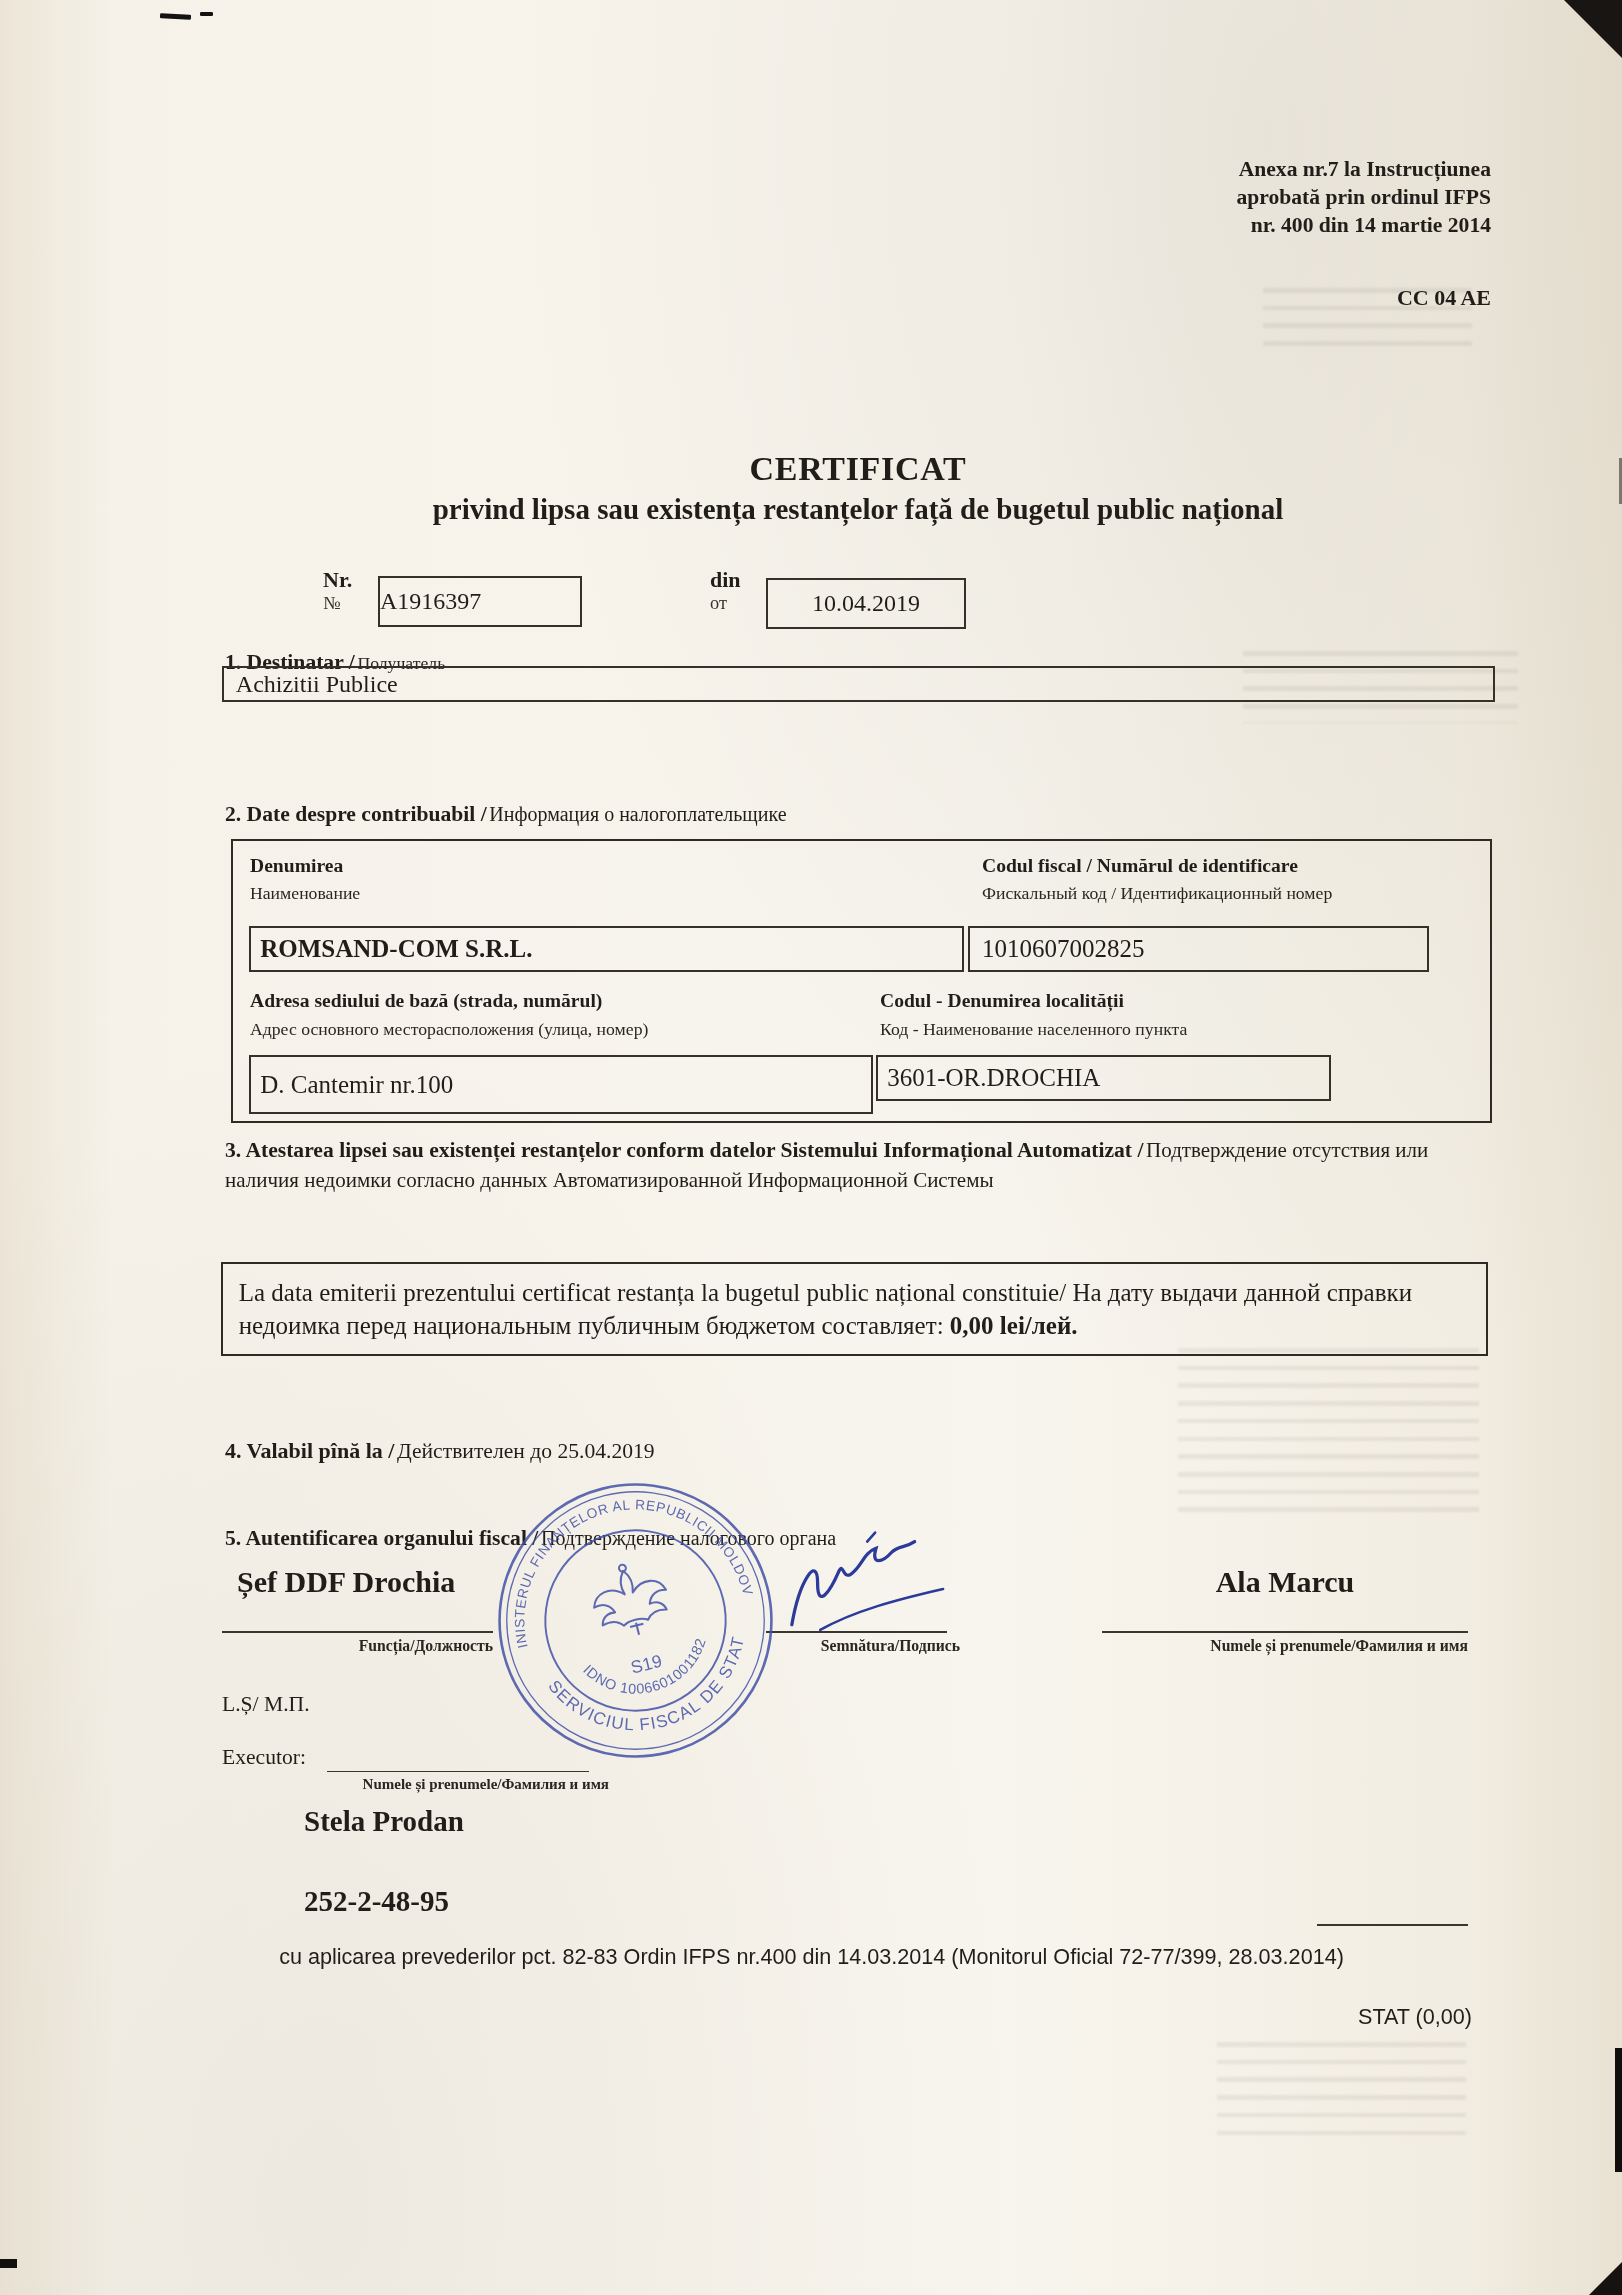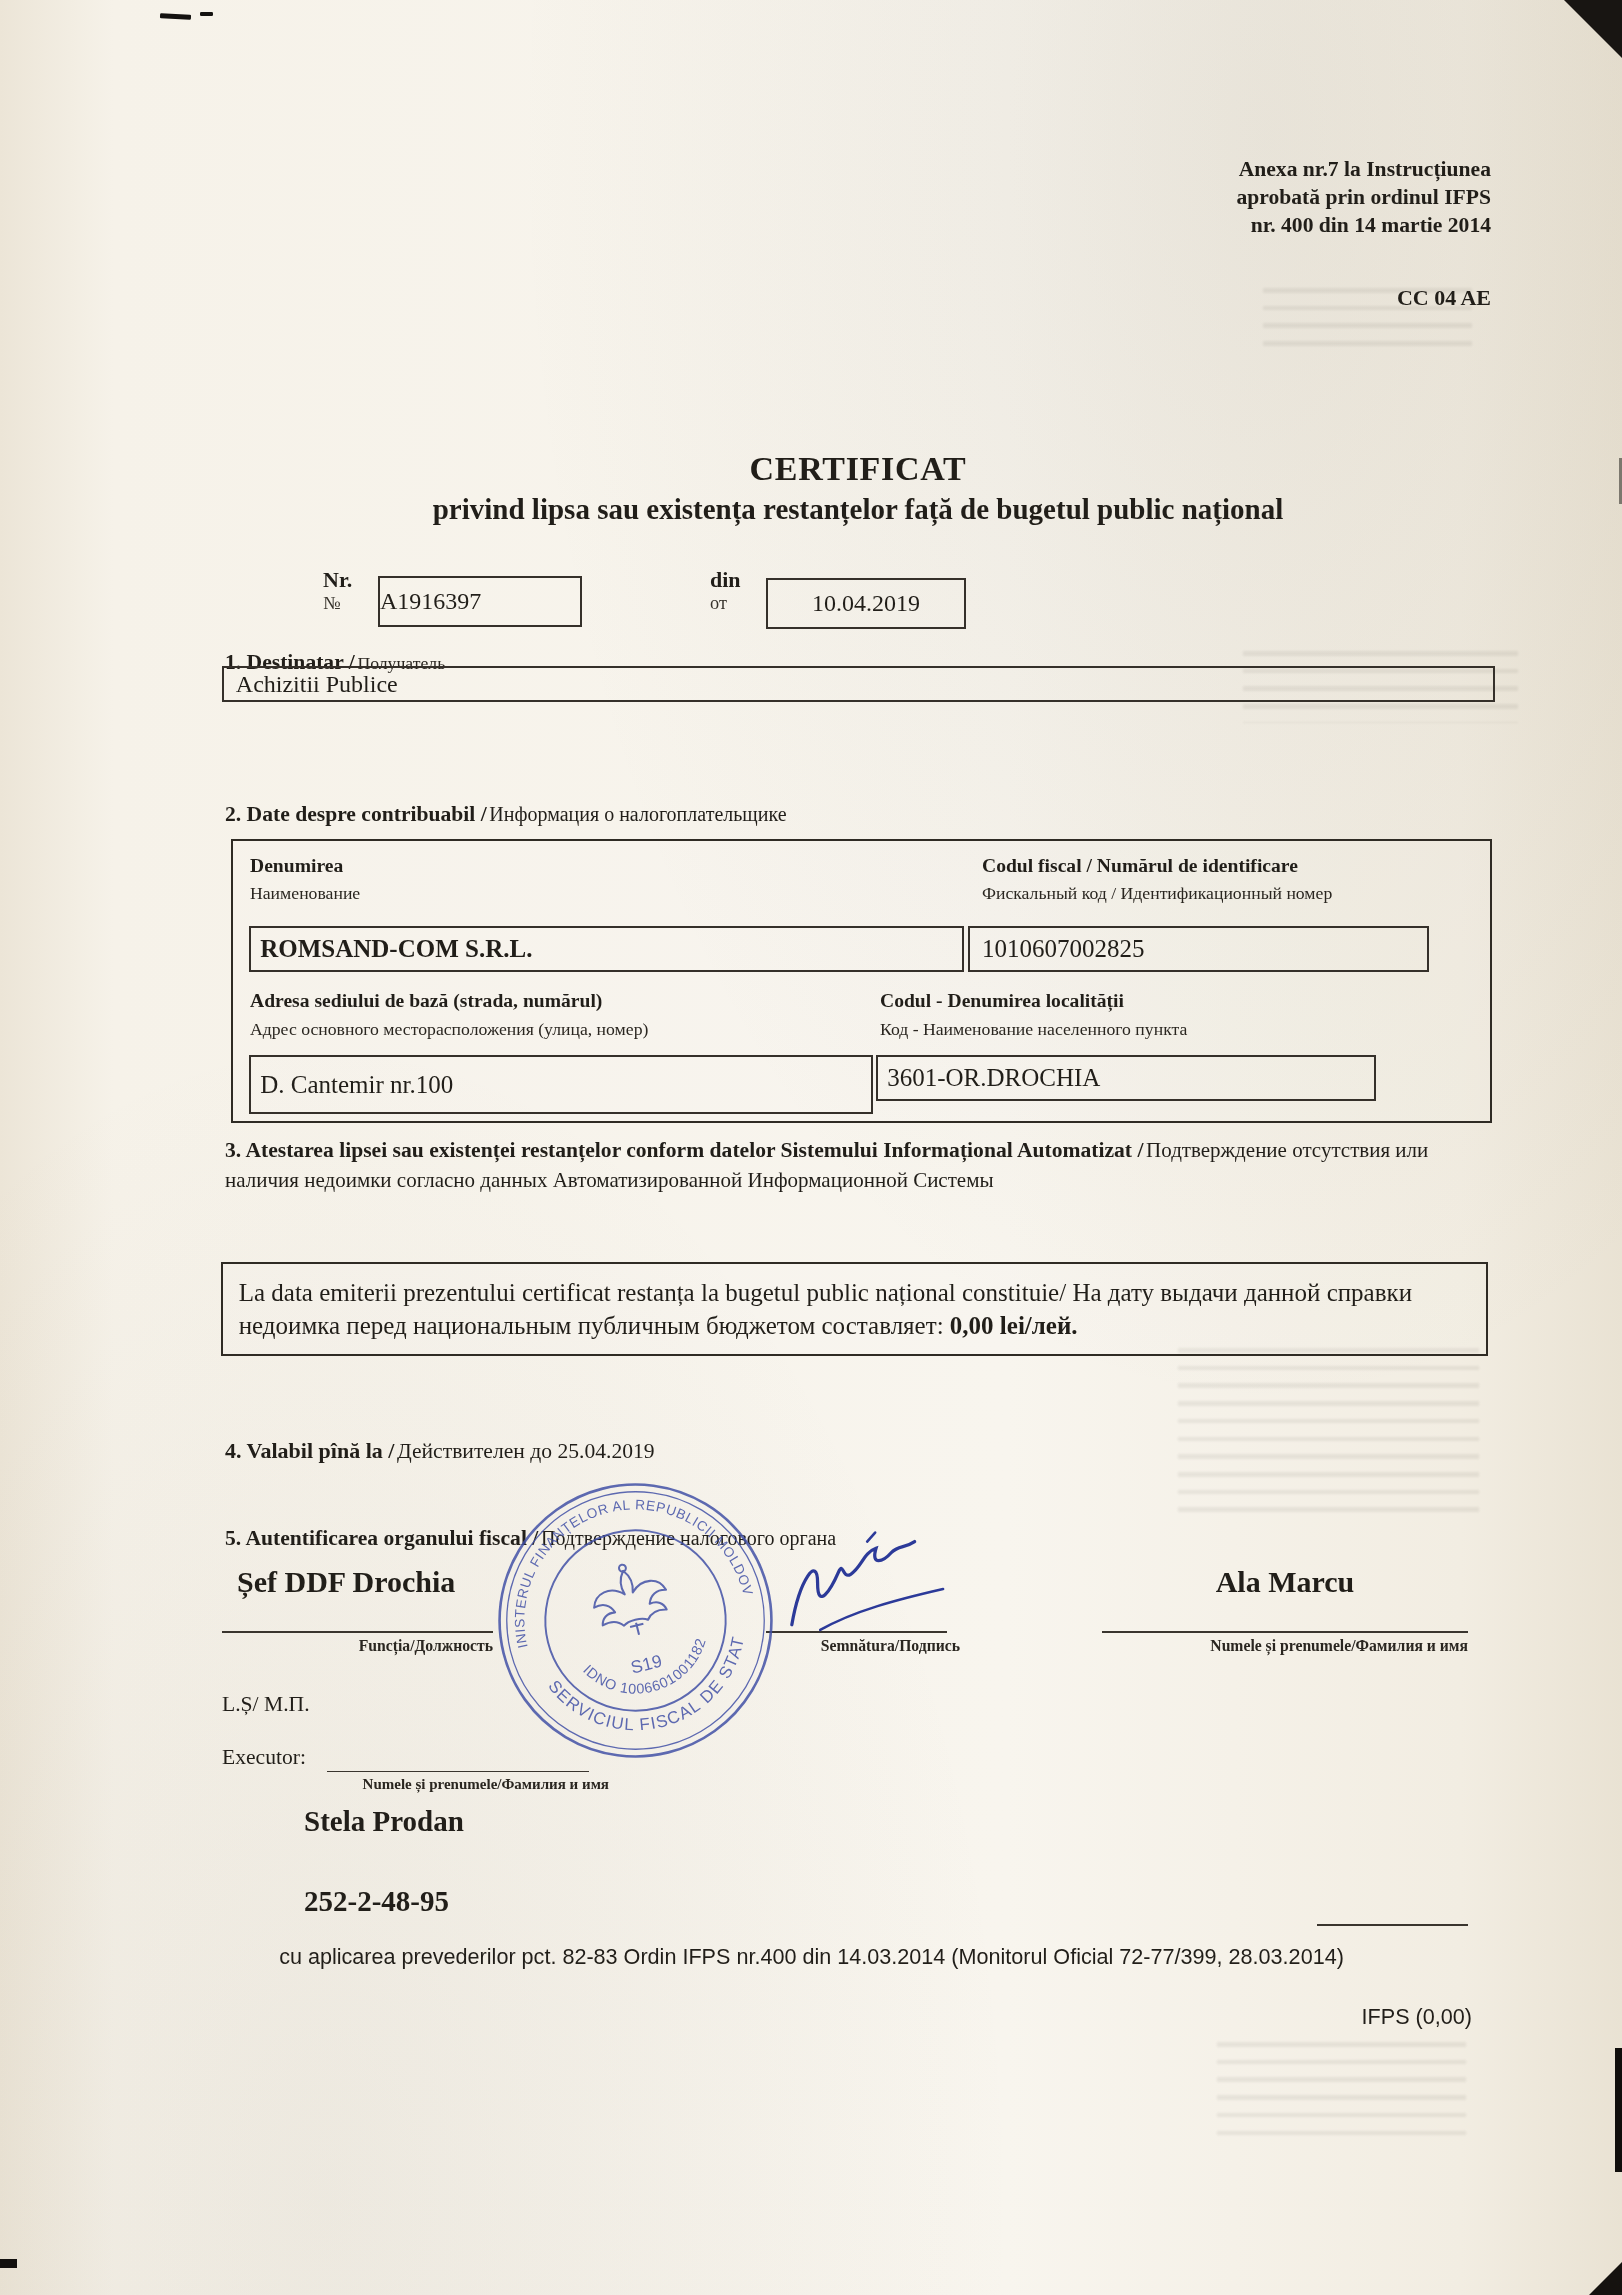--- a/index.html
+++ b/index.html
@@ -102,21 +102,21 @@
   </div>
 
   <div class="abs lbl-ro" style="left:250px;top:990px;">Adresa sediului de bază (strada, numărul)</div>
   <div class="abs lbl-ru" style="left:250px;top:1019px;">Адрес основного месторасположения  (улица, номер)</div>
   <div class="abs lbl-ro" style="left:880px;top:990px;">Codul - Denumirea localității</div>
   <div class="abs lbl-ru" style="left:880px;top:1019px;width:589px;">Код - Наименование населенного пункта</div>
 
   <div class="abs vbox" style="left:249px;top:1055px;width:624px;height:59px;padding-left:9.2px;box-sizing:border-box;">
     <span style="font-size:25px;">D. Cantemir nr.100</span>
   </div>
-  <div class="abs vbox" style="left:876px;top:1055px;width:500px;height:46px;padding-left:9.2px;box-sizing:border-box;">
+  <div class="abs vbox" style="left:876px;top:1055px;width:455px;height:46px;padding-left:9.2px;box-sizing:border-box;">
     <span style="font-size:25px;">3601-OR.DROCHIA</span>
   </div>
 
   <div class="abs" style="left:225px;top:1136px;width:1266px;line-height:1.38;">
     <span class="b" style="font-size:21.6px;">3. Atestarea lipsei sau existenței restanțelor conform datelor Sistemului Informațional Automatizat /</span>
     <span style="font-size:21px;">Подтверждение отсутствия или наличия недоимки согласно данных Автоматизированной Информационной Системы</span>
   </div>
   <div class="abs box" style="left:221px;top:1262px;width:1267px;box-sizing:border-box;padding:11.8px 15.7px;font-size:25px;line-height:1.33;">
     <span>La data emiterii prezentului certificat restanța la bugetul public național constituie/ На дату выдачи данной справки недоимка перед национальным публичным бюджетом составляет:</span>
     <span class="b">0,00 lei/лей.</span>
@@ -190,16 +190,16 @@
         <path stroke-width="5" d="M18,128 C40,60 72,28 66,70 C60,112 84,84 100,58 C110,42 104,70 118,64 C136,56 142,34 162,30 C150,56 170,52 184,40 C196,30 206,36 222,28"></path>
         <path stroke-width="4" d="M60,142 C115,120 185,112 255,106"></path>
         <path stroke-width="4" d="M150,18 L164,6"></path>
       </g>
     </svg>
   </div>
 
   <div class="abs footer-sans" style="left:98px;top:1942px;width:1427px;text-align:center;font-size:21.6px;line-height:1.42;">
     <div>cu aplicarea prevederilor pct. 82-83 Ordin IFPS nr.400 din 14.03.2014 (Monitorul Oficial 72-77/399, 28.03.2014)</div>
   </div>
-  <div class="abs footer-sans" style="left:98px;top:2004px;width:1374px;text-align:right;font-size:21.6px;">IFPS (0,00)</div>
+  <div class="abs footer-sans" style="left:98px;top:2004px;width:1374px;text-align:right;font-size:21.6px;">STAT (0,00)</div>
 
 </div>
 
 
 </body></html>

